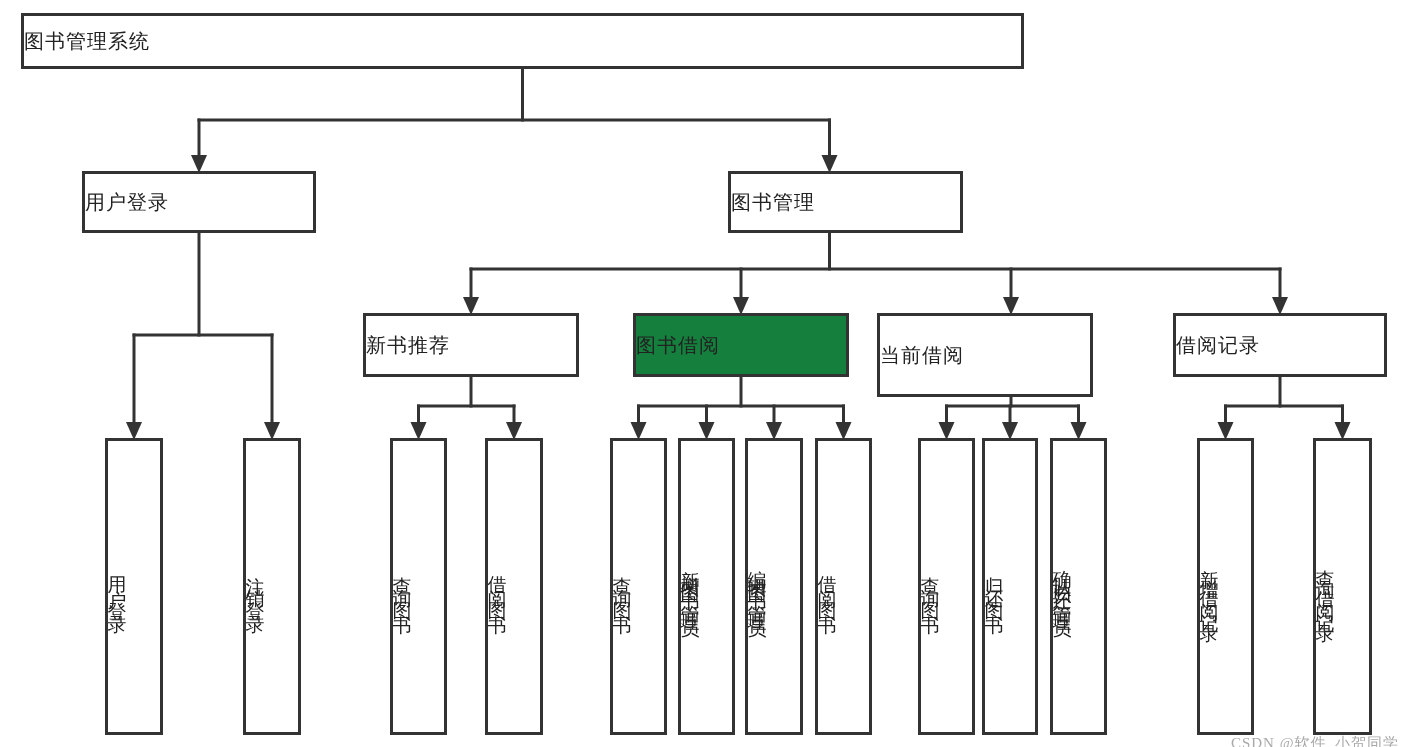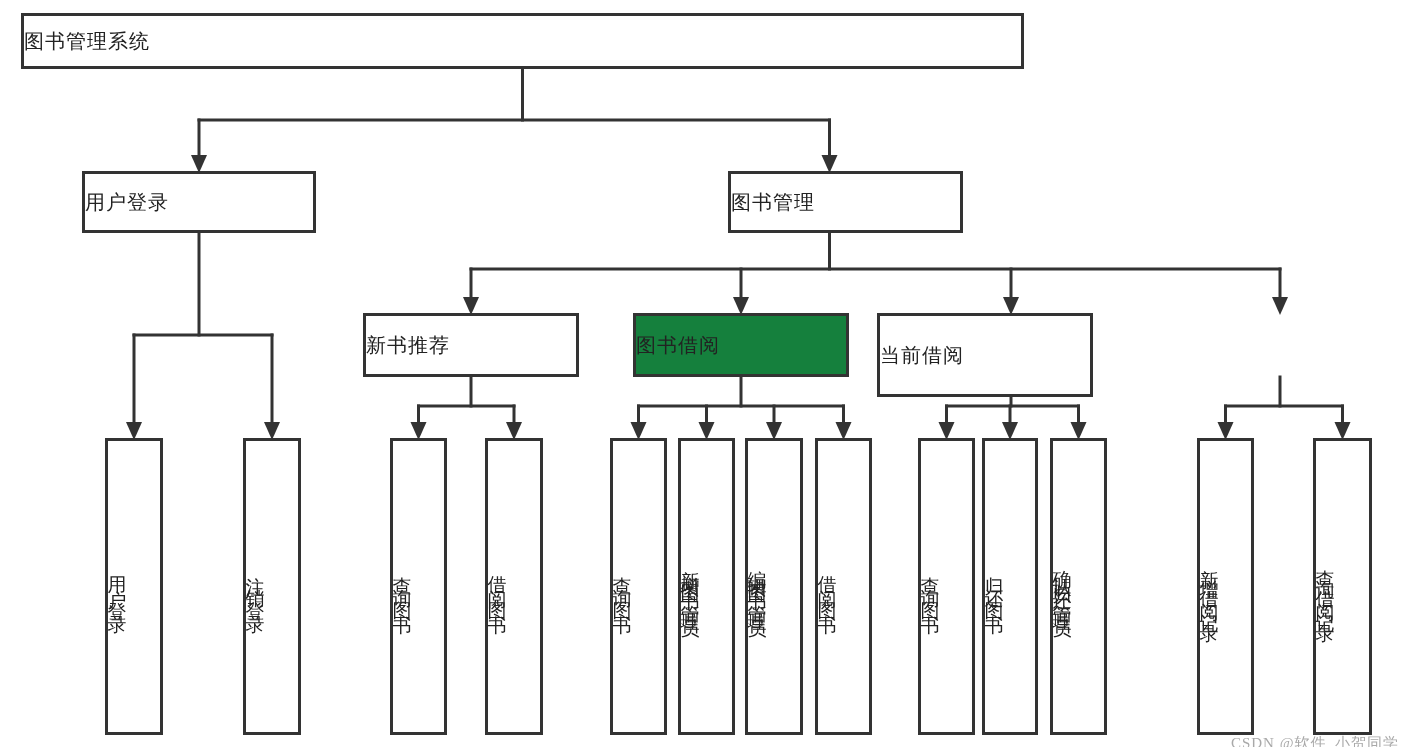--- a/index.html
+++ b/index.html
@@ -124,20 +124,23 @@
     </div>
     <div class="node node-h" style="left: 363px; top: 313px; width: 216px; height: 64px; border-color: rgb(51, 51, 51); background: rgb(255, 255, 255);">
       <span class="lbl">新书推荐</span>
     </div>
     <div class="node node-h" style="left: 633px; top: 313px; width: 216px; height: 64px; border-color: rgb(51, 51, 51); background: #15803d;">
       <span class="lbl">图书借阅</span>
     </div>
     <div class="node node-h" style="left: 877px; top: 313px; width: 216px; height: 84px; border-color: rgb(51, 51, 51); background: rgb(255, 255, 255);">
       <span class="lbl">当前借阅</span>
     </div>
+    <div class="node node-h" style="left: 1173px; top: 313px; width: 214px; height: 64px; border-color: rgb(51, 51, 51); background: rgb(255, 255, 255);">
+      <span class="lbl">借阅记录</span>
+    </div>
     <div class="node node-v" style="left: 105px; top: 438px; width: 58px; height: 297px; border-color: rgb(51, 51, 51); background: rgb(255, 255, 255);">
       <span class="lbl" style="letter-spacing: 13px;">用户登录</span>
     </div>
     <div class="node node-v" style="left: 243px; top: 438px; width: 58px; height: 297px; border-color: rgb(51, 51, 51); background: rgb(255, 255, 255);">
       <span class="lbl" style="letter-spacing: 13px;">注销登录</span>
     </div>
     <div class="node node-v" style="left: 390px; top: 438px; width: 57px; height: 297px; border-color: rgb(51, 51, 51); background: rgb(255, 255, 255);">
       <span class="lbl" style="letter-spacing: 13px;">查询图书</span>
     </div>
     <div class="node node-v" style="left: 485px; top: 438px; width: 58px; height: 297px; border-color: rgb(51, 51, 51); background: rgb(255, 255, 255);">

